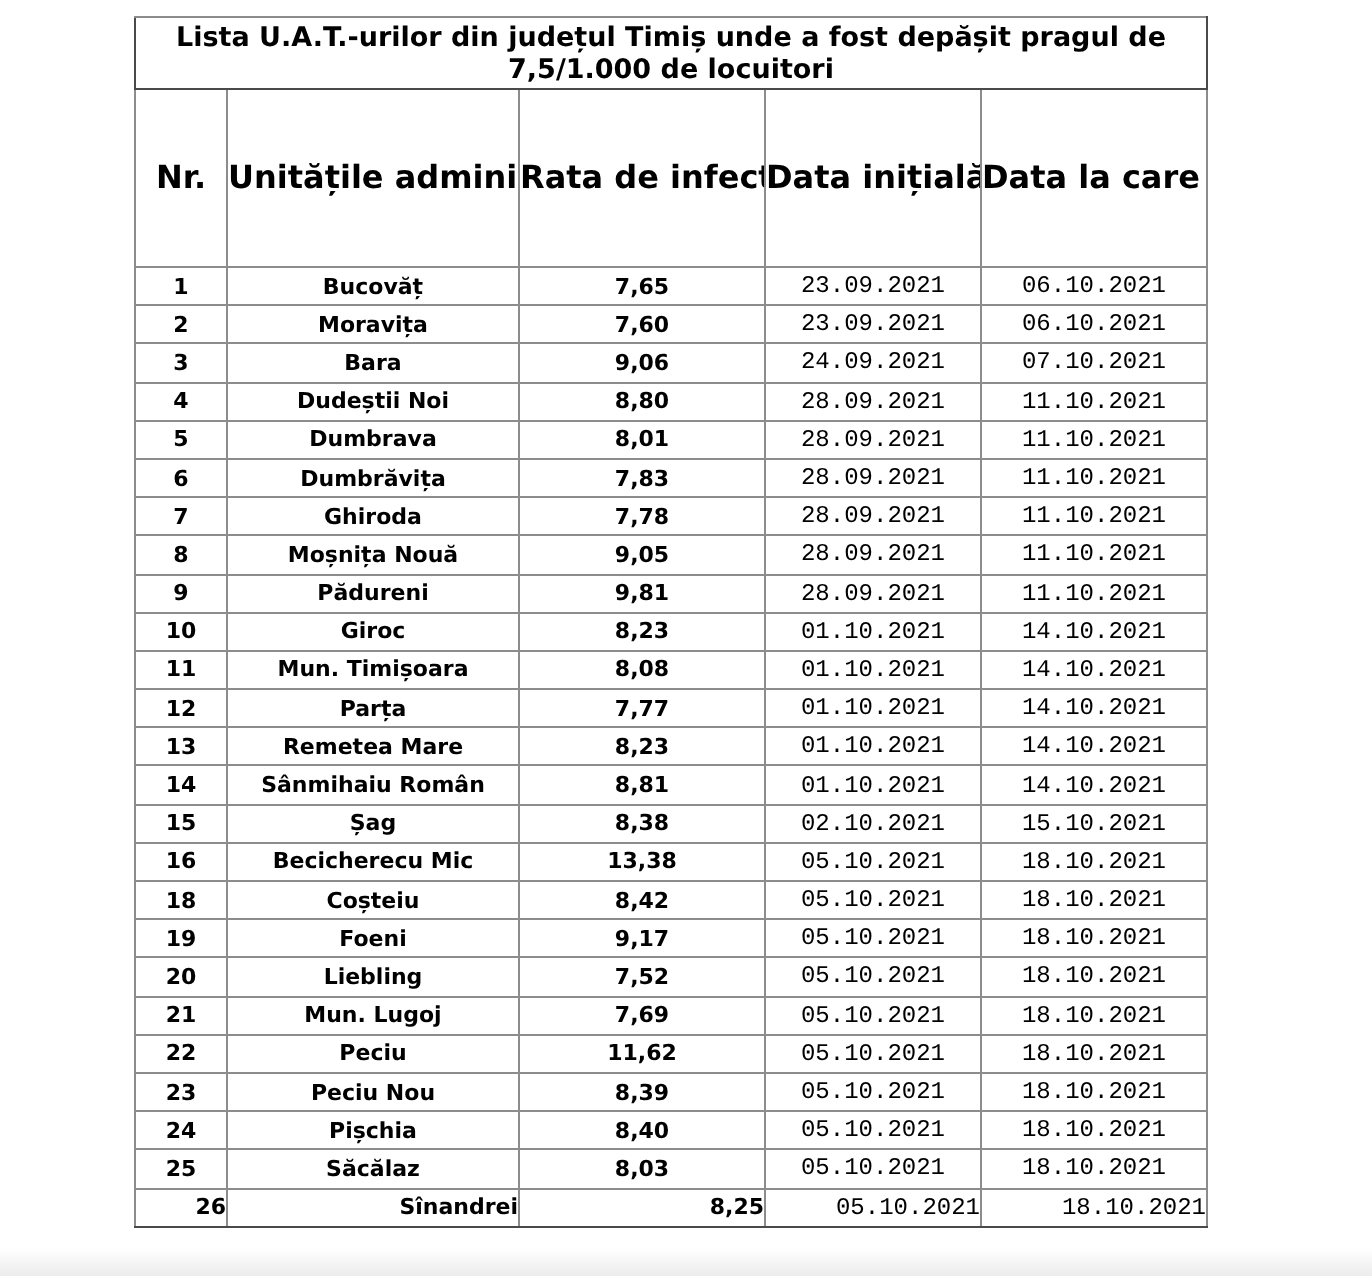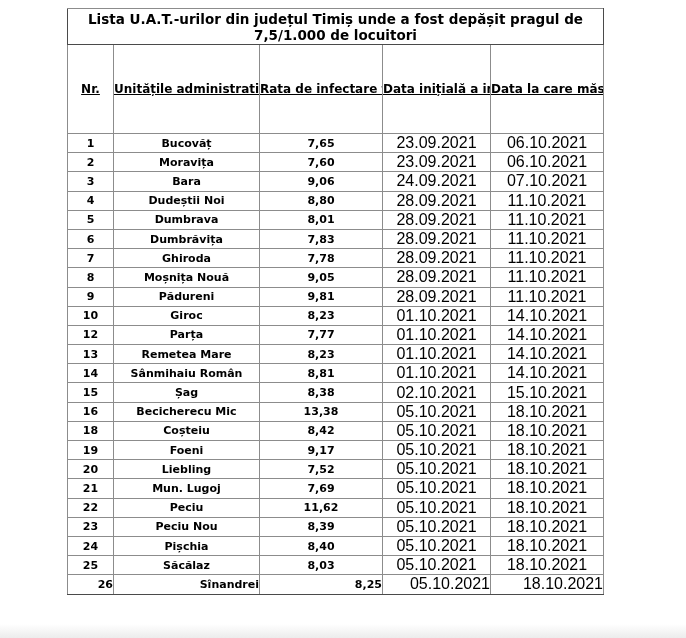--- a/index.html
+++ b/index.html
@@ -32,35 +32,34 @@
       line-height: 16px;
       white-space: normal !important;
       border-bottom: 1px solid #4a4a4a !important;
       border-left: 1px solid #4a4a4a !important;
       border-right: 1px solid #4a4a4a !important;
     }
     .hdr th {
       height: 88px;
       font-family: "DejaVu Sans", sans-serif;
       font-weight: bold;
-      font-size: 12px;
+      font-size: 16px;
       line-height: 14.5px;
       white-space: normal;
       border-bottom: 1px solid #4a4a4a;
-      text-decoration: underline;
     }
     tr.row td { height: 18.2px; }
     td.nr, td.name, td.rate {
       font-family: "DejaVu Sans", sans-serif;
       font-weight: bold;
       font-size: 11px;
     }
     td.date {
-      font-family: Liberation Sans, sans-serif;
-      font-size: 16px;
+      font-family: Liberation Mono, monospace;
+      font-size: 12px;
     }
     td.nr { border-left: 1px solid #4a4a4a; }
     td.d2 { border-right: 1px solid #4a4a4a; margin-top: 28px; }
     tr.row:last-child td { border-bottom: 1px solid #4a4a4a; text-align: right; }
     col.c-nr { width: 46px; }
     col.c-name { width: 146px; }
     col.c-rate { width: 123px; }
     col.c-d1 { width: 108px; }
     col.c-d2 { width: 113px; }
   </style>
@@ -154,20 +153,27 @@
         <td class="date d2">11.10.2021</td>
       </tr>
       <tr class="row">
         <td class="nr">10</td>
         <td class="name">Giroc</td>
         <td class="rate">8,23</td>
         <td class="date d1">01.10.2021</td>
         <td class="date d2">14.10.2021</td>
       </tr>
       <tr class="row">
+        <td class="nr">11</td>
+        <td class="name">Mun. Timișoara</td>
+        <td class="rate">8,08</td>
+        <td class="date d1">01.10.2021</td>
+        <td class="date d2">14.10.2021</td>
+      </tr>
+      <tr class="row">
         <td class="nr">12</td>
         <td class="name">Parța</td>
         <td class="rate">7,77</td>
         <td class="date d1">01.10.2021</td>
         <td class="date d2">14.10.2021</td>
       </tr>
       <tr class="row">
         <td class="nr">13</td>
         <td class="name">Remetea Mare</td>
         <td class="rate">8,23</td>

